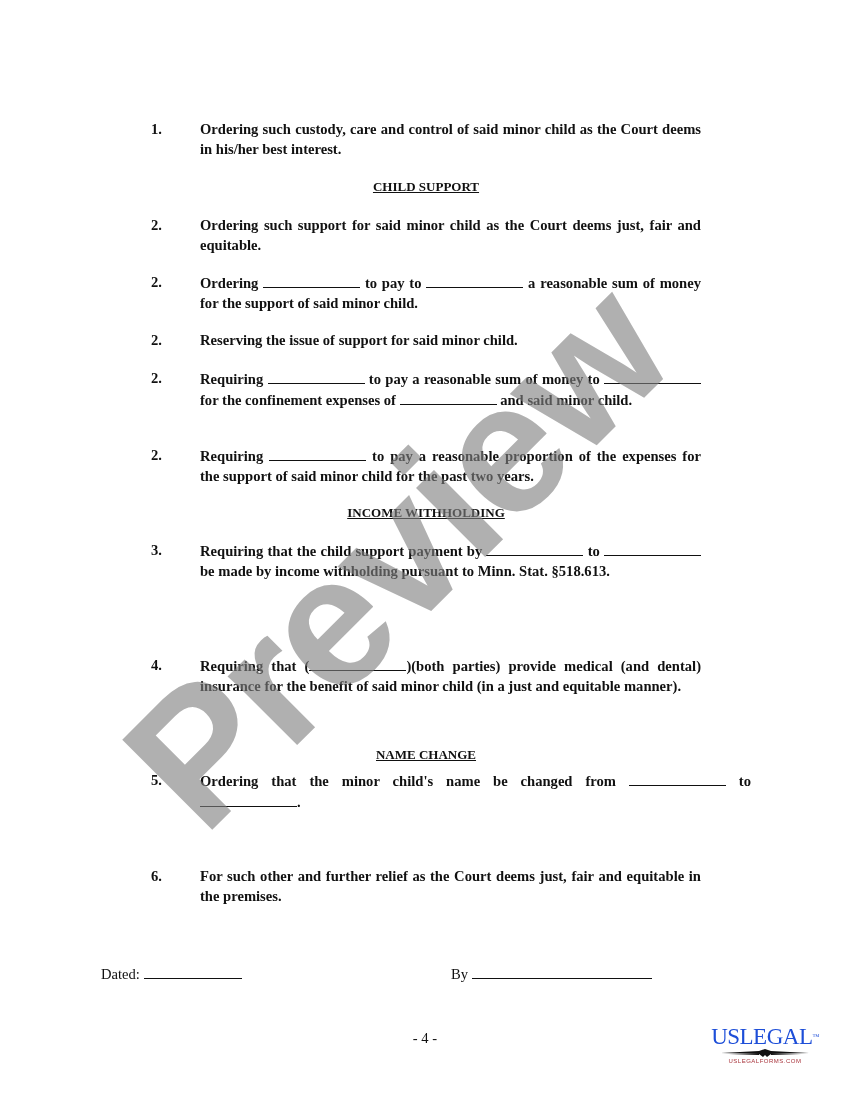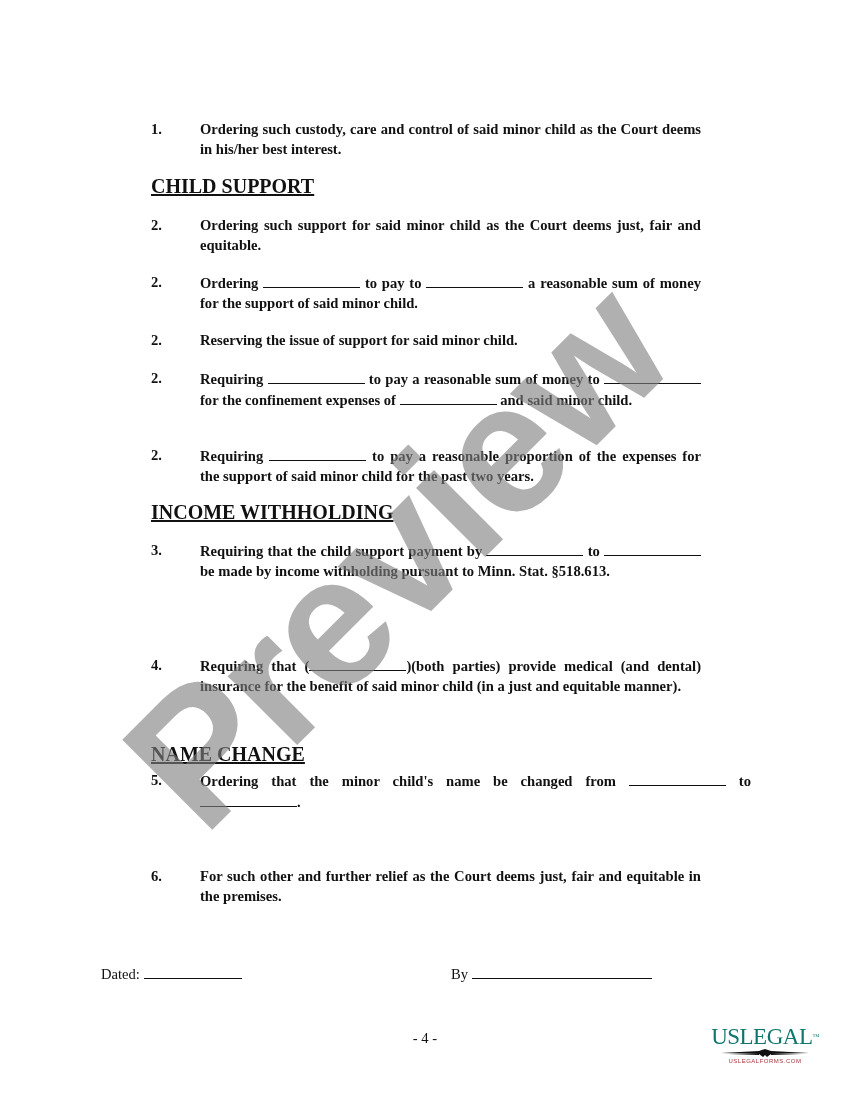--- a/index.html
+++ b/index.html
@@ -2,28 +2,28 @@
 <html><head>
   <meta charset="utf-8">
   <style>
     html, body { margin: 0; padding: 0; background: #ffffff; }
     body { width: 850px; height: 1100px; position: relative; overflow: hidden; font-family: "Liberation Serif", serif; color: #111; }
     .page { position: absolute; left: 0; top: 0; width: 850px; height: 1100px; background: #fff; }
     .item { position: absolute; left: 151px; width: 550px; font-weight: bold; font-size: 14.6px; line-height: 19.5px; }
     .item .num { position: absolute; left: 0; top: 0; width: 40px; }
     .item .body { position: absolute; left: 49px; width: 501px; text-align: justify; text-align-last: left; }
     .item.wide .body { width: 551px; }
-    .heading { position: absolute; left: 151px; width: 550px; font-weight: bold; font-size: 20px; text-decoration: underline; line-height: 19px; }
+    .heading { position: absolute; left: 151px; width: 550px; text-align: center; font-weight: bold; font-size: 13px; text-decoration: underline; line-height: 19px; }
     .blank { display: inline-block; width: 97px; border-bottom: 1px solid #111; height: 14px; vertical-align: baseline; }
     .sig { position: absolute; top: 964px; font-weight: normal; font-size: 14.6px; }
     .sig .line { display: inline-block; border-bottom: 1px solid #111; height: 14px; vertical-align: baseline; margin-left: 4px; }
     .pageno { position: absolute; top: 1030px; left: 0; width: 850px; text-align: center; font-size: 14.6px; }
     .watermark { position: absolute; left: 60px; top: 450px; font-family: "Liberation Sans", sans-serif; font-weight: bold; font-size: 185px; color: rgba(128,128,128,0.62); transform: rotate(-45deg); transform-origin: center; white-space: nowrap; pointer-events: none; letter-spacing: -4px; }
     .logo { position: absolute; left: 706px; top: 1026px; width: 118px; text-align: center; }
-    .logo .brand { font-family: "Liberation Serif", serif; color: #0f766e; font-size: 23px; letter-spacing: -0.5px; line-height: 22px; }
+    .logo .brand { font-family: "Liberation Serif", serif; color: #1d4ed8; font-size: 23px; letter-spacing: -0.5px; line-height: 22px; }
     .logo .brand .tm { font-size: 7px; vertical-align: top; }
     .logo .wings { height: 8px; position: relative; margin: 1px auto 0; width: 92px; }
     .logo .wings svg { display: block; }
     .logo .url { font-family: "Liberation Sans", sans-serif; font-size: 6px; color: #a8323a; letter-spacing: 0.5px; margin-top: 1px; }
   </style>
 </head>
 <body>
 
 <div class="page">
 

